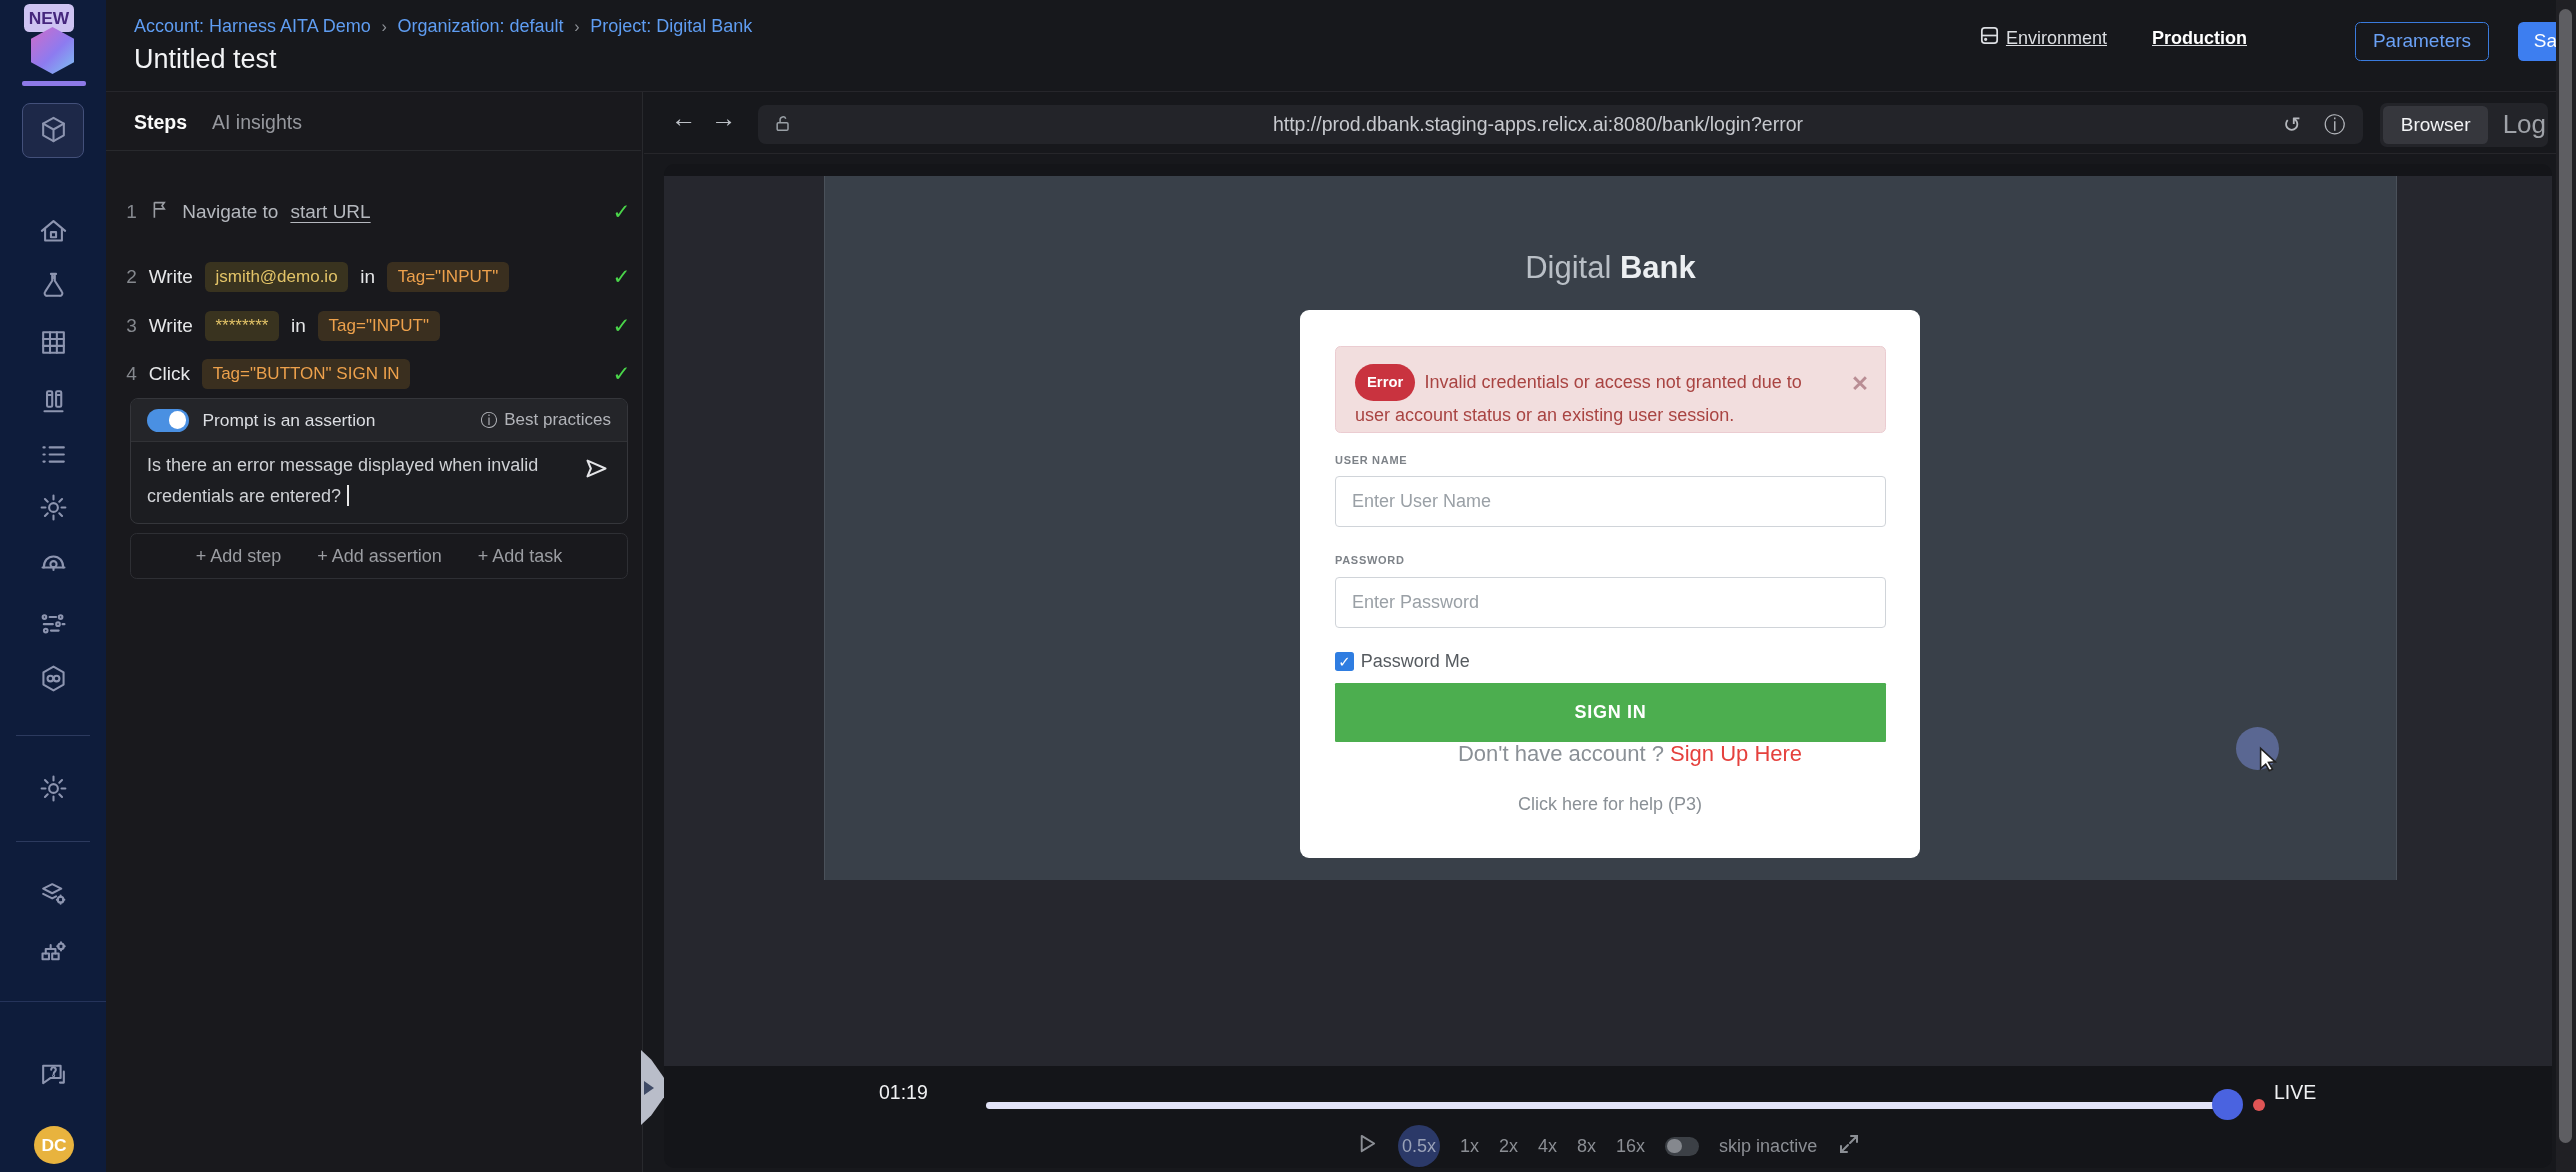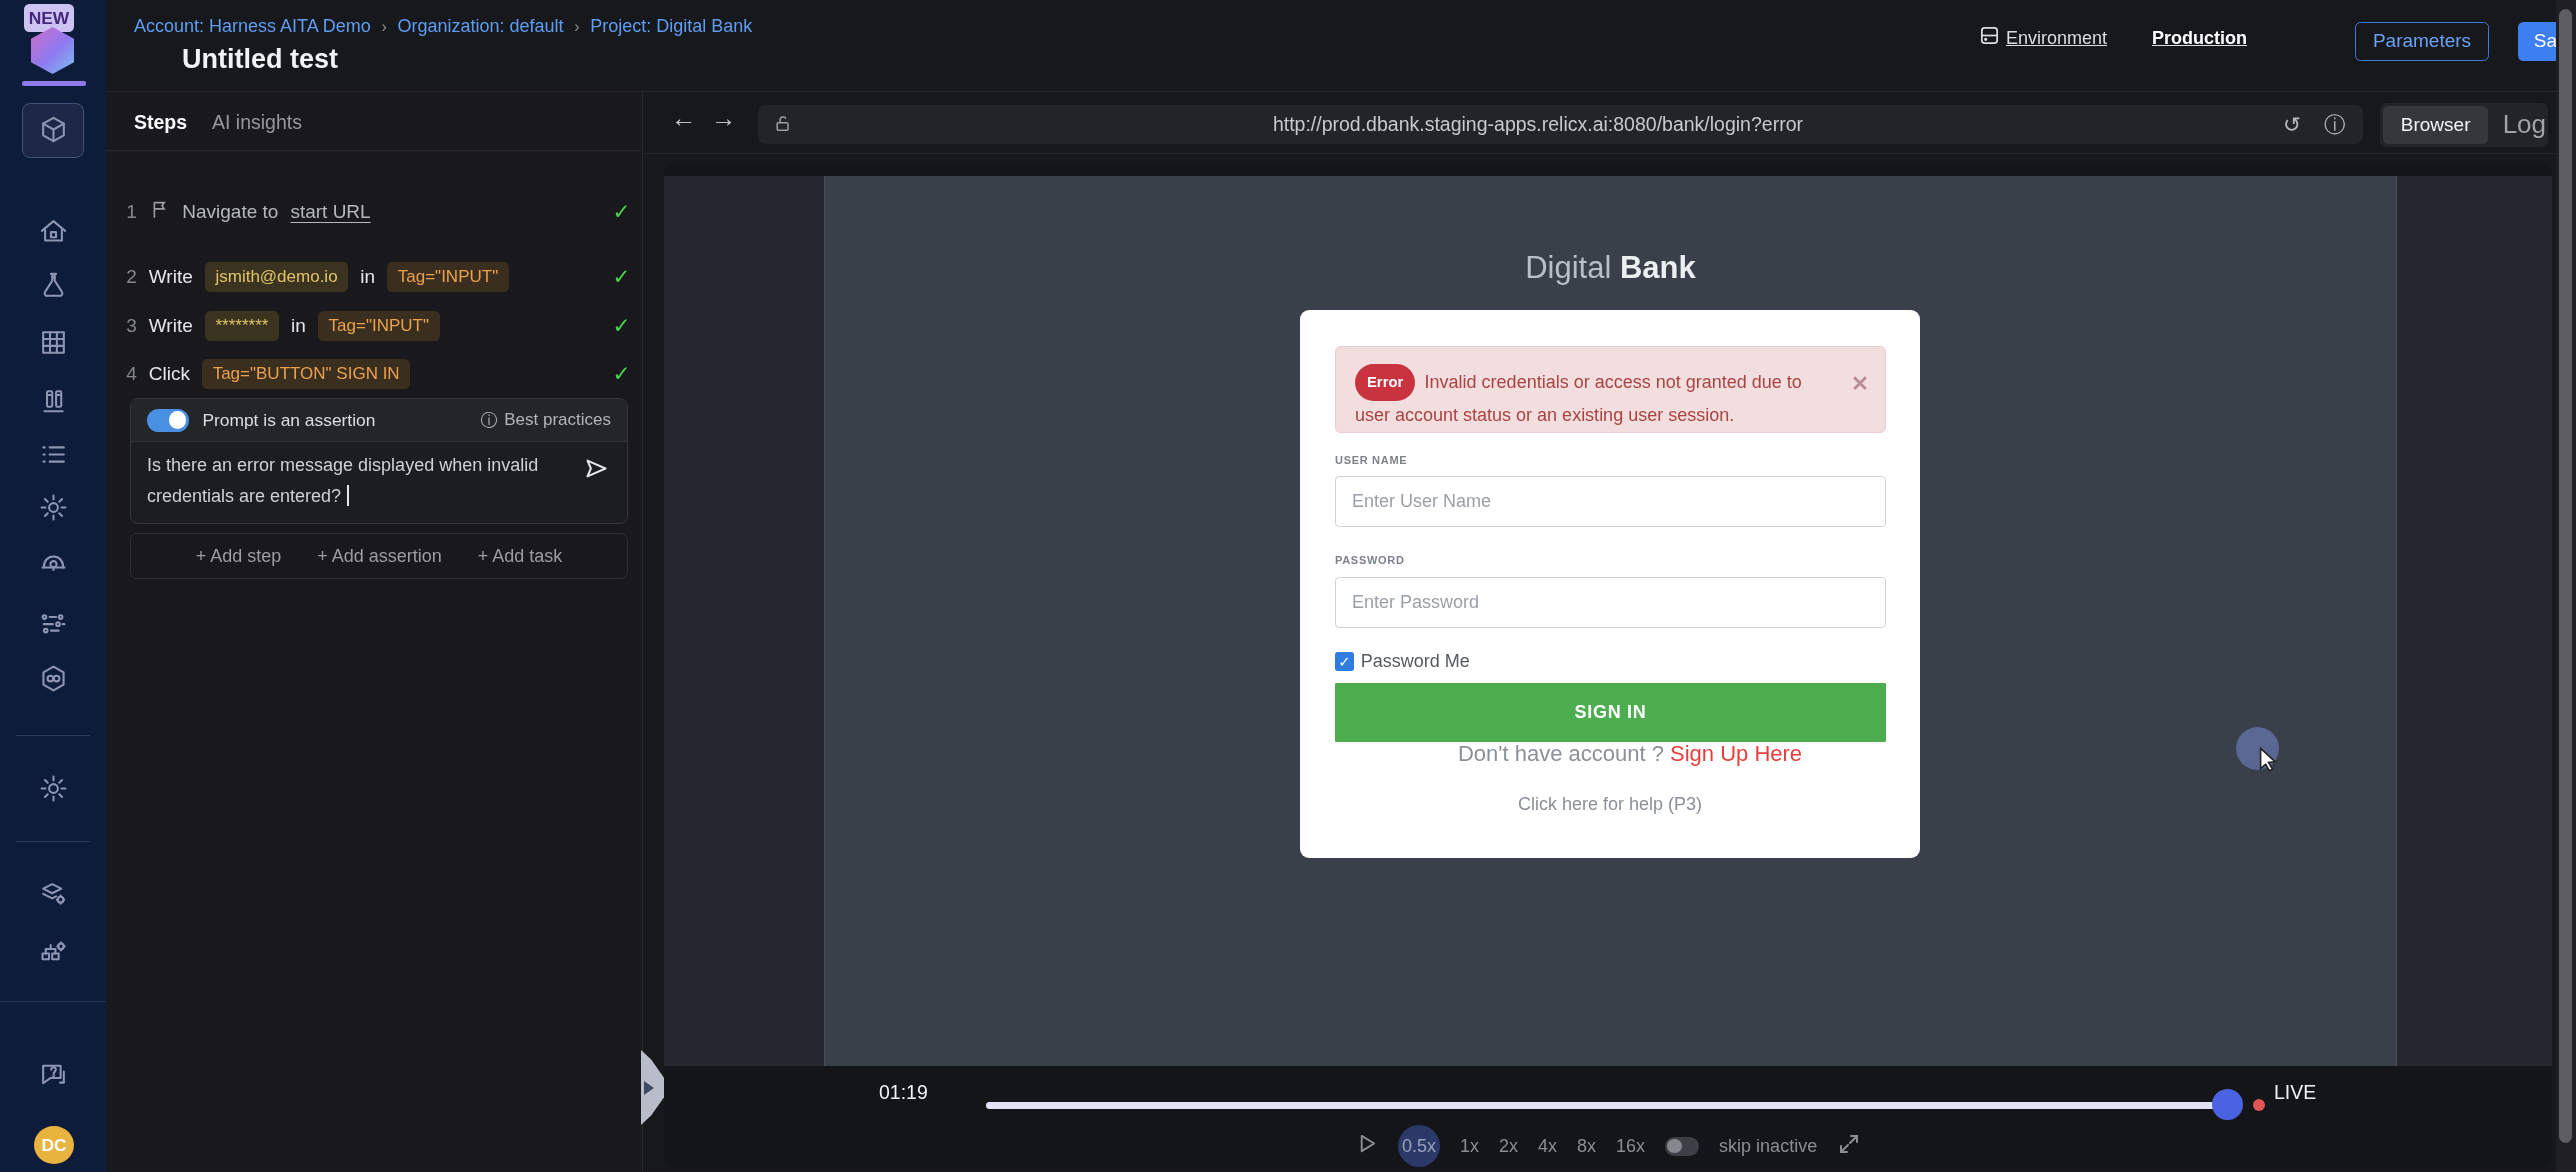--- a/index.html
+++ b/index.html
@@ -22,21 +22,21 @@
   .nav-icon svg { width:31px; height:31px; stroke:#8d95b0; fill:none; stroke-width:1.6; stroke-linecap:round; stroke-linejoin:round; }
   .nav-active { left:21.5px; top:103px; width:62px; height:55px; background:#1d2848; border:1.3px solid #43507a; border-radius:8px; }
   .side-div { left:16px; width:74px; height:0; border-top:1.3px solid #2c3a5e; }
   .avatar { left:34px; top:1126px; width:40px; height:38px; border-radius:50%; background:#e8b33e;
     color:#fff; font-size:17.4px; font-weight:bold; display:flex; align-items:center; justify-content:center; }
 
   
   #header { left:106px; top:0; width:2470px; height:92px; background:#17181c; border-bottom:1.3px solid #26262b; }
   .breadcrumb { left:28px; top:16px; font-size:18px; color:#5f9df2; display:flex; gap:10.7px; align-items:center; }
   .crumb-sep { color:#8d9096; font-size:16px; }
-  .page-title { left:28px; top:44px; font-size:27px; font-weight:700; color:#f2f3f5;margin-left:48px; }
+  .page-title { left:28px; top:44px; font-size:27px; font-weight:400; color:#f2f3f5; }
   .env-group { right:329px; top:24px; display:flex; align-items:center; gap:5px; font-size:18px; color:#dcdee2;text-decoration:underline; }
   .env-value { font-weight:bold; color:#fff;margin-left:40px; }
   .btn-outline { left:2249px; top:21.5px; width:134px; height:39px; border:1.3px solid #3a7bdd; border-radius:5.4px;
     color:#6aa1f6; font-size:19px; display:flex; align-items:center; justify-content:center; background:transparent; }
   .btn-primary { left:2412px; top:21.5px; width:75px; height:39px; background:#3d7ef0; border-radius:5.4px;
     color:#fff; font-size:19px; display:flex; align-items:center; justify-content:center; border:none; }
 
   
   #panel { left:106px; top:92px; width:537px; height:1081px; background:#19191d; border-right:1.3px solid #28292d; }
   .tabs-row { left:0; top:0; width:535px; height:59px; border-bottom:1.3px solid #28292d; }
@@ -79,21 +79,21 @@
   .url-text { flex:1; text-align:center; font-size:19.5px; color:#c7c9ce; }
   .url-actions { display:flex; gap:23px; margin-right:17.4px; align-items:center; }
   .url-actions .uact { font-size:21.5px; color:#b4b7bc; }
   .seg { left:1736px; top:10.7px; width:168px; height:44px; background:#232429; border-radius:6.7px; display:flex; align-items:center; padding:3.4px; }
   .seg-active { height:38px; padding:0 17.4px; background:#36373d; border-radius:5.4px; color:#f2f3f5; font-size:19px; display:flex; align-items:center; }
   .seg-idle { padding:0 14.8px; color:#9fa2a8; font-size:26px; }
 
   
   #viewport { left:664px; top:164px; width:1888px; height:1004px; background:#141519; border-radius:10.7px; overflow:hidden; }
   .remote { position:absolute; left:0; top:12px; width:1888px; height:890px; background:#26272e; }
-  .slate { position:absolute; left:160px; top:0; width:1573px; height:890px; background:#394049;
+  .slate { position:absolute; left:160px; top:0; width:1573px; height:704px; background:#394049;
     border-left:1.3px solid #4a515a; border-right:1.3px solid #4a515a; }
   .bank-title { position:absolute; left:0; top:74px; width:100%; text-align:center; font-size:31px; color:#b9bfc6; }
   .bank-title b { color:#eceff2; }
   .card { position:absolute; left:475px; top:134px; width:620px; height:548px; background:#ffffff; border-radius:9px; }
   .alert { position:absolute; left:35px; top:36px; width:551px; height:87px; background:#f2dede;
     border:1.3px solid #ebccd1; border-radius:5.4px; padding:17.4px 47px 0 19px; font-size:18px; color:#a94442; line-height:29.5px; }
   .err-pill { display:inline-block; background:#c9333f; color:#fff; font-weight:bold; font-size:14.8px;
     border-radius:670px; padding:3.4px 12px; margin-right:9.4px; vertical-align:1.3px; }
   .alert-close { position:absolute; right:16px; top:23px; color:#b98d94; font-size:21.5px; font-weight:bold; }
   .f-label { position:absolute; left:35px; font-size:11px; font-weight:bold; color:#7d8288; letter-spacing:0.7px; }

